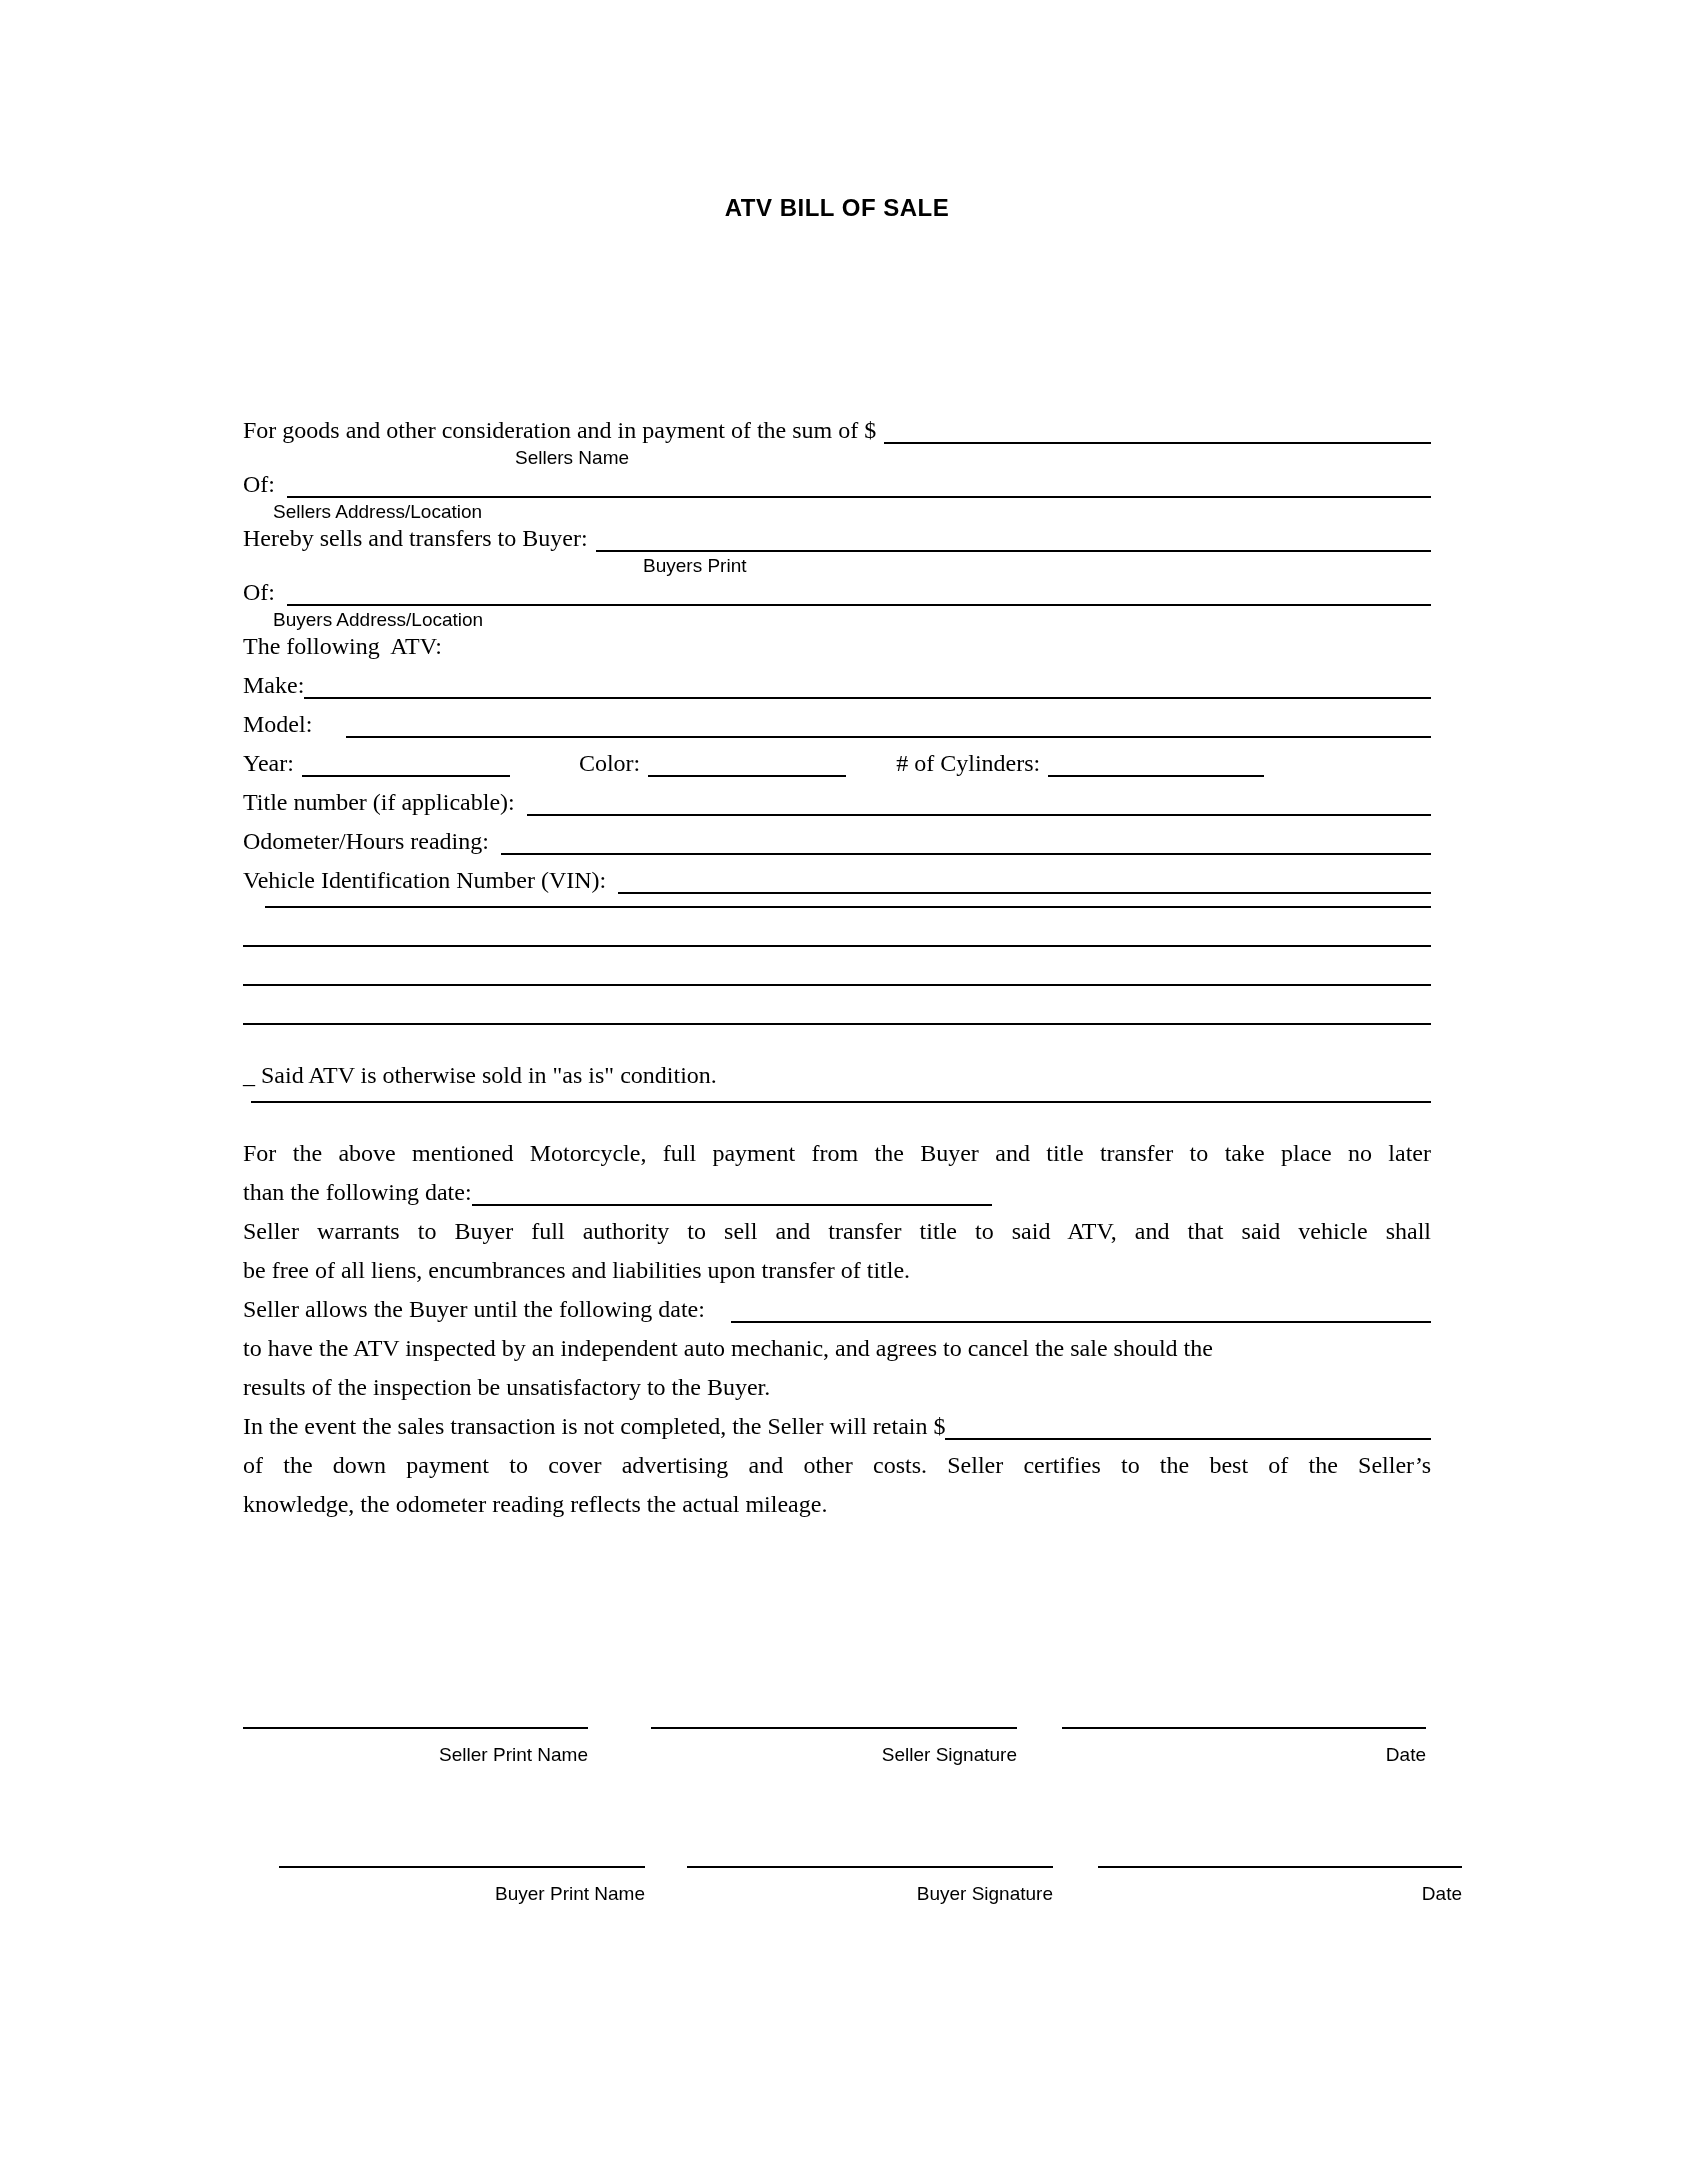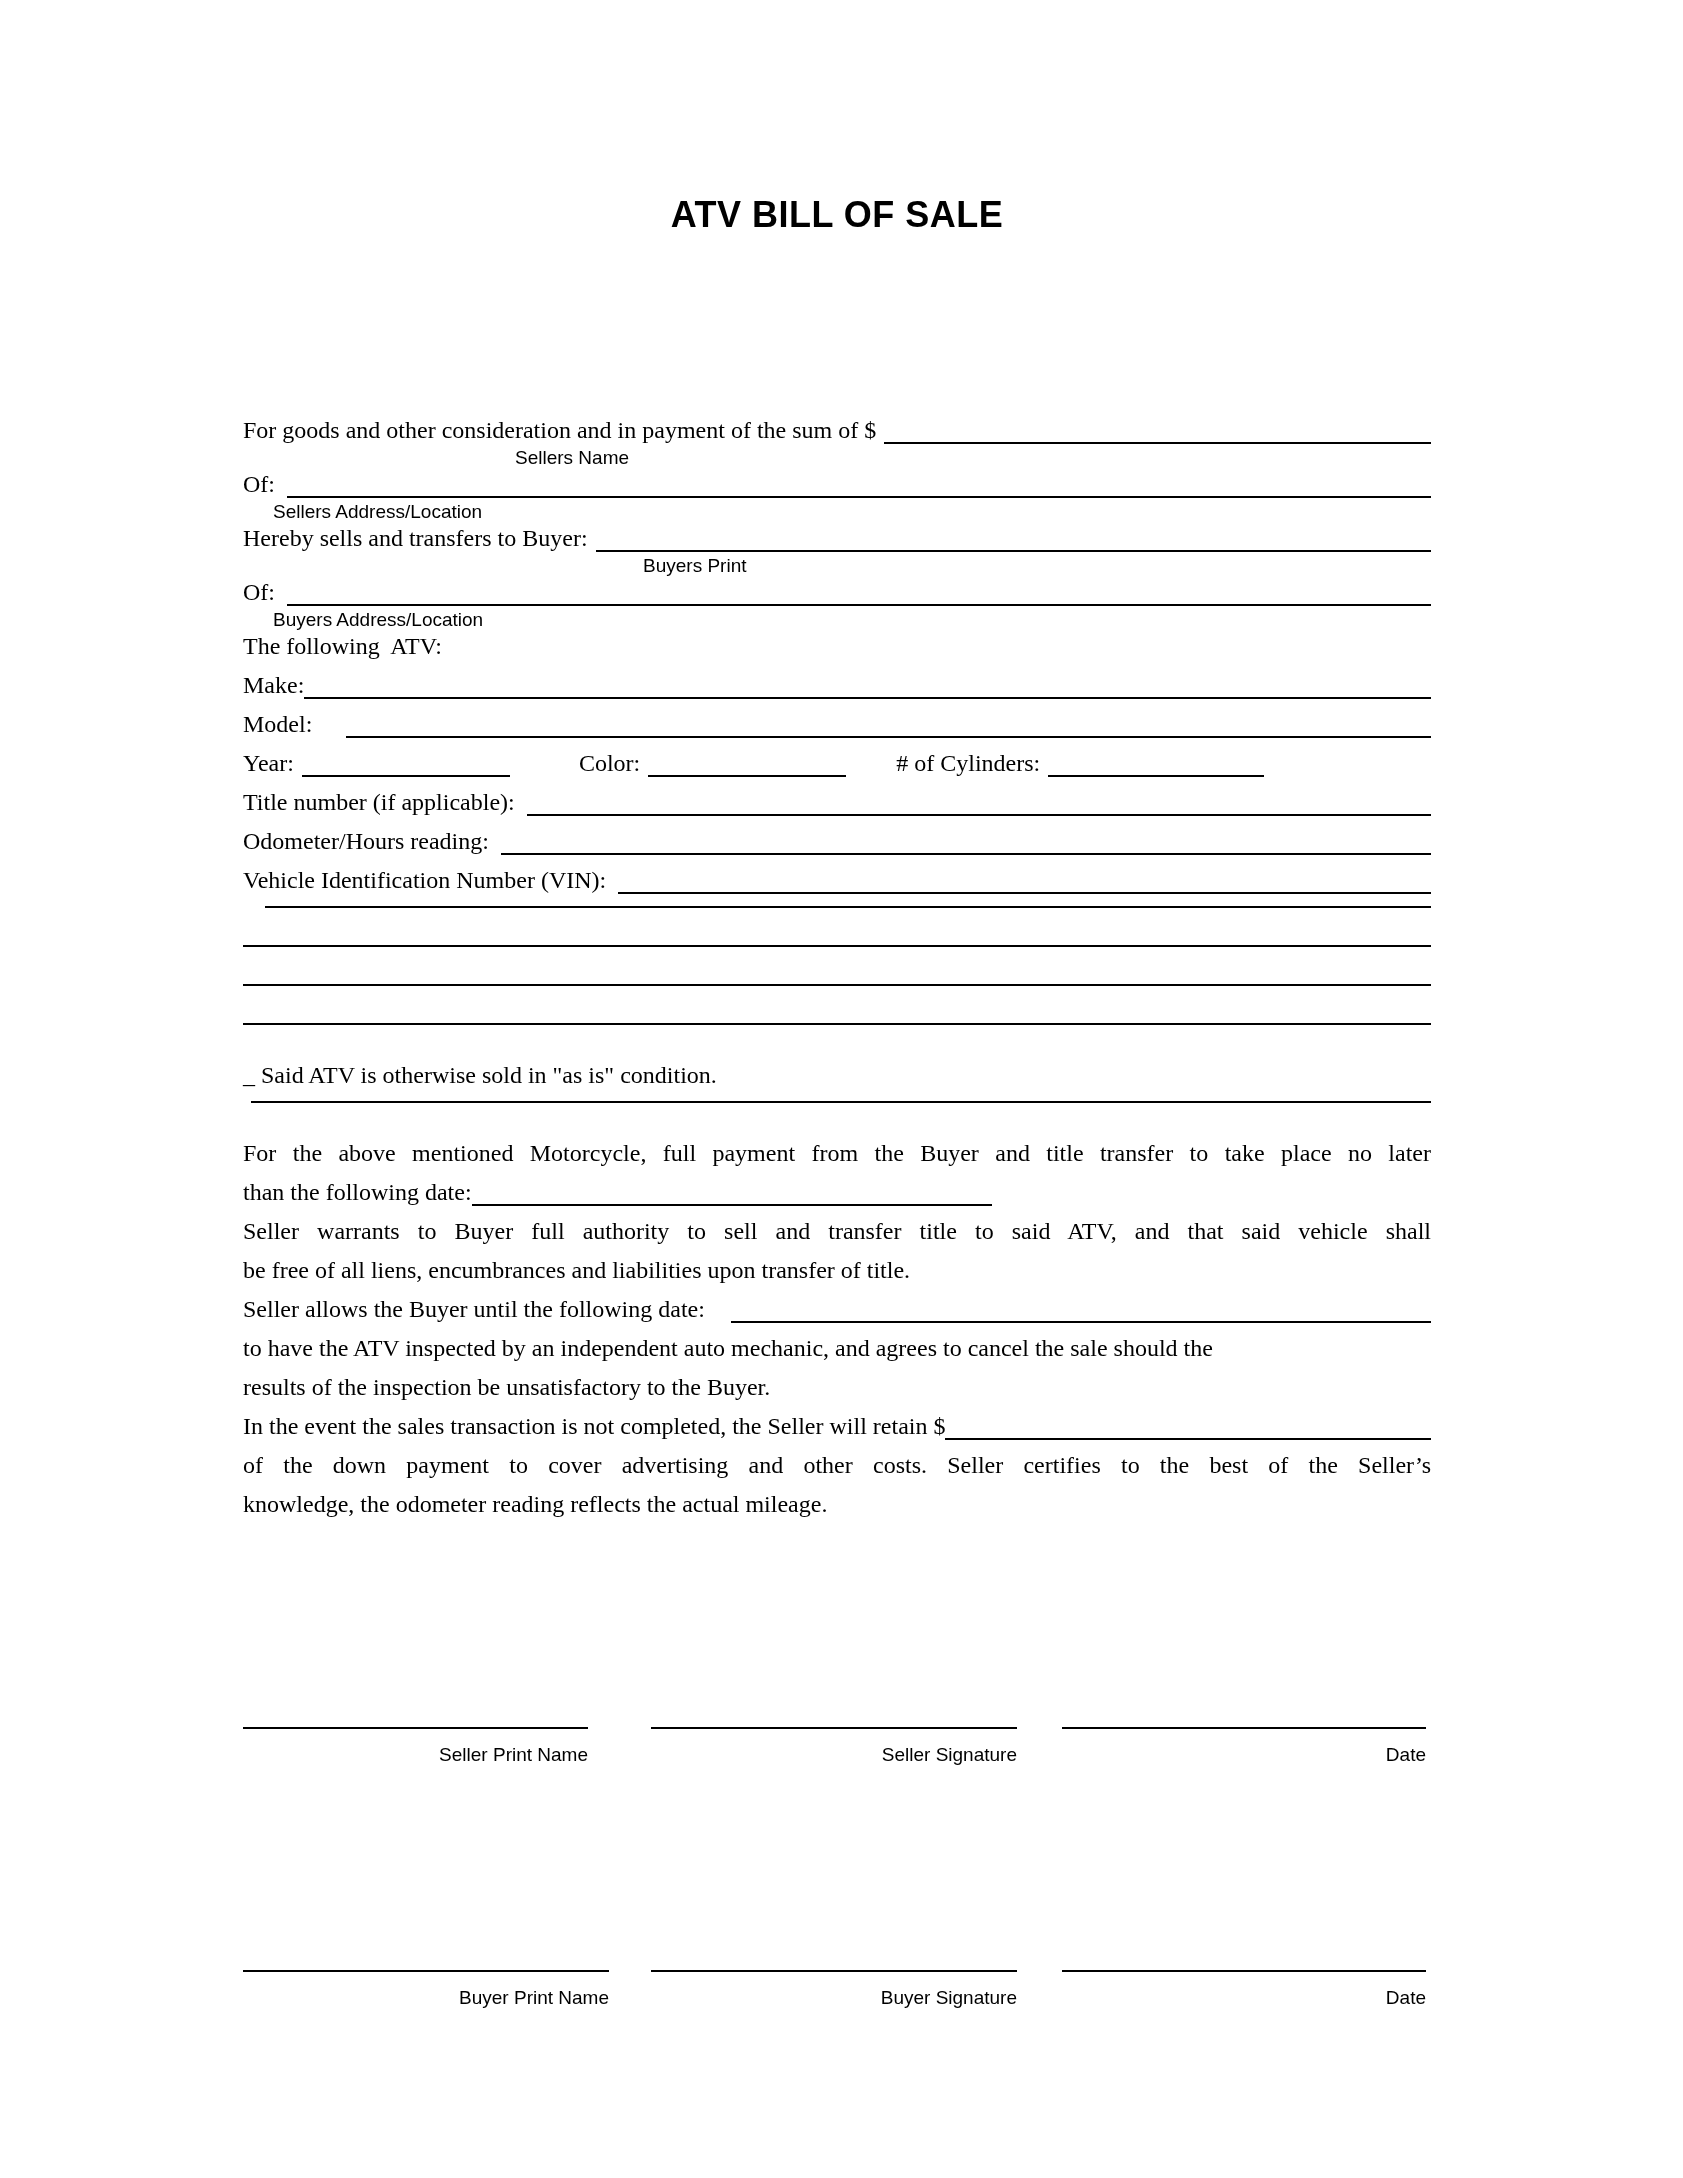--- a/index.html
+++ b/index.html
@@ -5,21 +5,21 @@
   html,body { margin:0; padding:0; background:#ffffff; }
   .page {
     position:relative; width:1683px; height:2178px; background:#ffffff;
     color:#000; overflow:hidden;
     font-family:"Liberation Serif", serif;
   }
   .doc-title {
     position:absolute; top:194px; left:243px; width:1188px;
     text-align:center;
     font-family:"Liberation Sans", sans-serif;
-    font-weight:bold; font-size:36px; letter-spacing:0.5px;
+    font-weight:bold; font-size:24px; letter-spacing:0.5px;
   }
   .body-block { position:absolute; left:243px; top:411px; width:1188px; font-size:24px; }
   .line { display:flex; align-items:baseline; height:39px; line-height:39px; }
   .t { white-space:pre; flex:0 0 auto; }
   .fill { border-bottom:2px solid #000; transform:translateY(6px); }
   .g { flex:1 1 auto; }
   .w210 { flex:0 0 208px; } .w200 { flex:0 0 198px; } .w218 { flex:0 0 216px; }
   .w525 { flex:0 0 520px; }
   .gap70 { flex:0 0 69px; } .gap50 { flex:0 0 50px; }
   .ml8 { margin-left:8px; } .ml12 { margin-left:12px; } .ml22 { margin-left:22px; }
@@ -171,21 +171,21 @@
     <div class="sigcol" style="left:408px; width:366px;">
       <div class="sigline"></div>
       <div class="siglabel">Seller Signature</div>
     </div>
     <div class="sigcol" style="left:819px; width:364px;">
       <div class="sigline"></div>
       <div class="siglabel">Date</div>
     </div>
   </div>
 
-  <div class="sigrow" style="top:1970px;">
+  <div class="sigrow" style="top:1866px;margin-left:36px;">
     <div class="sigcol" style="left:0; width:366px;">
       <div class="sigline"></div>
       <div class="siglabel">Buyer Print Name</div>
     </div>
     <div class="sigcol" style="left:408px; width:366px;">
       <div class="sigline"></div>
       <div class="siglabel">Buyer Signature</div>
     </div>
     <div class="sigcol" style="left:819px; width:364px;">
       <div class="sigline"></div>

